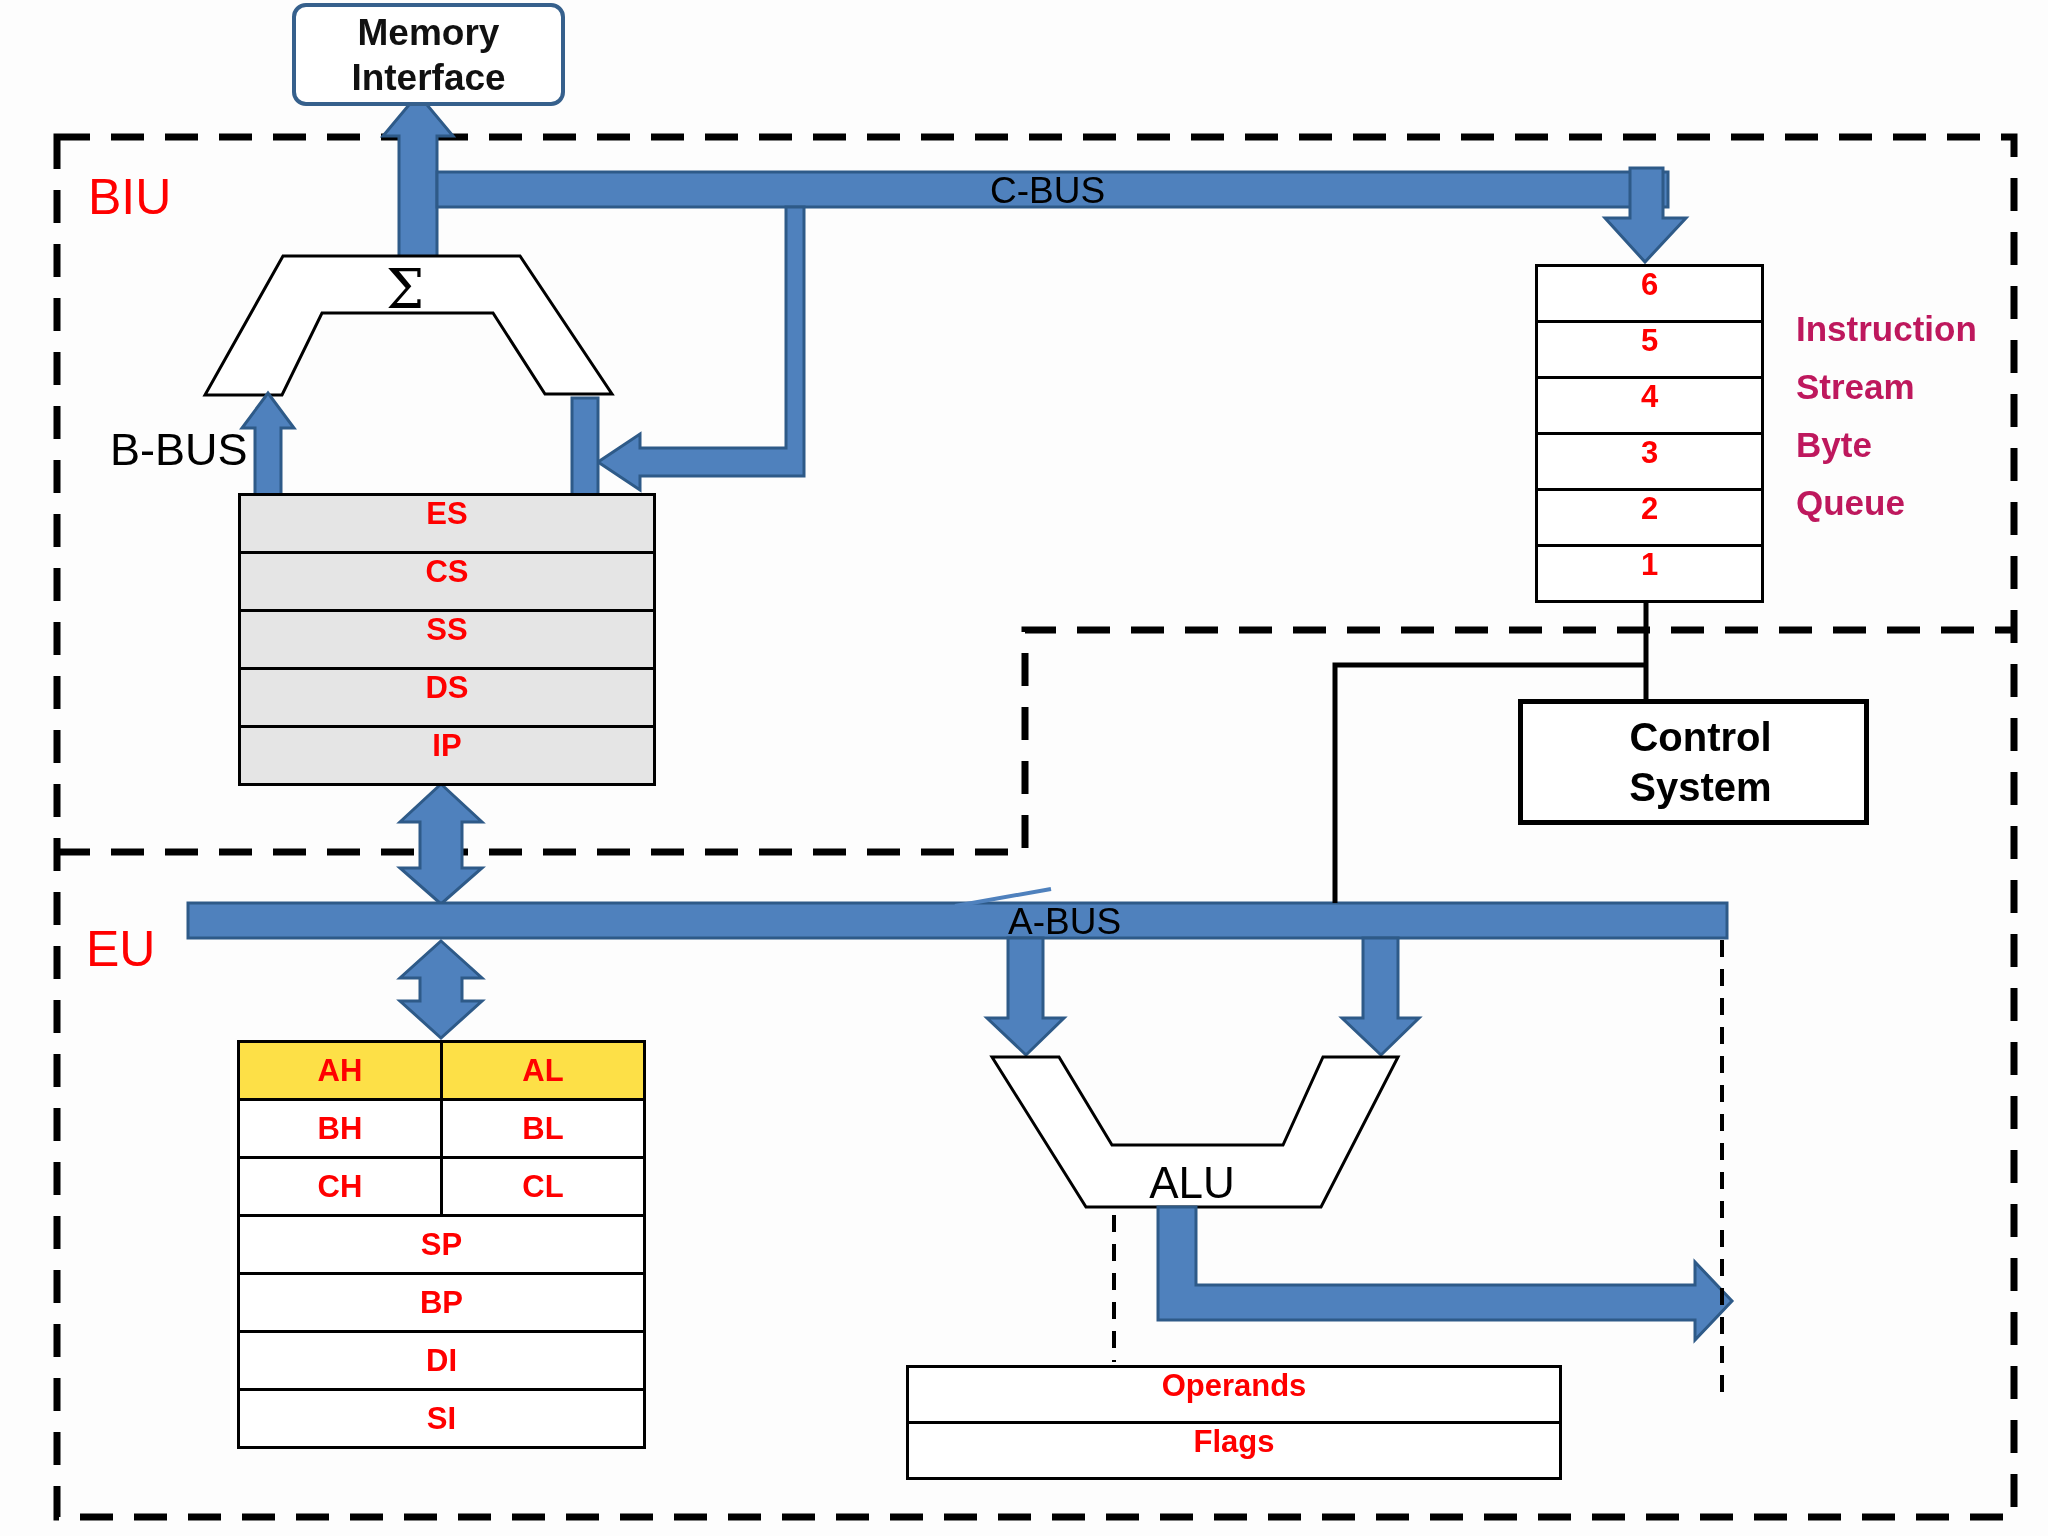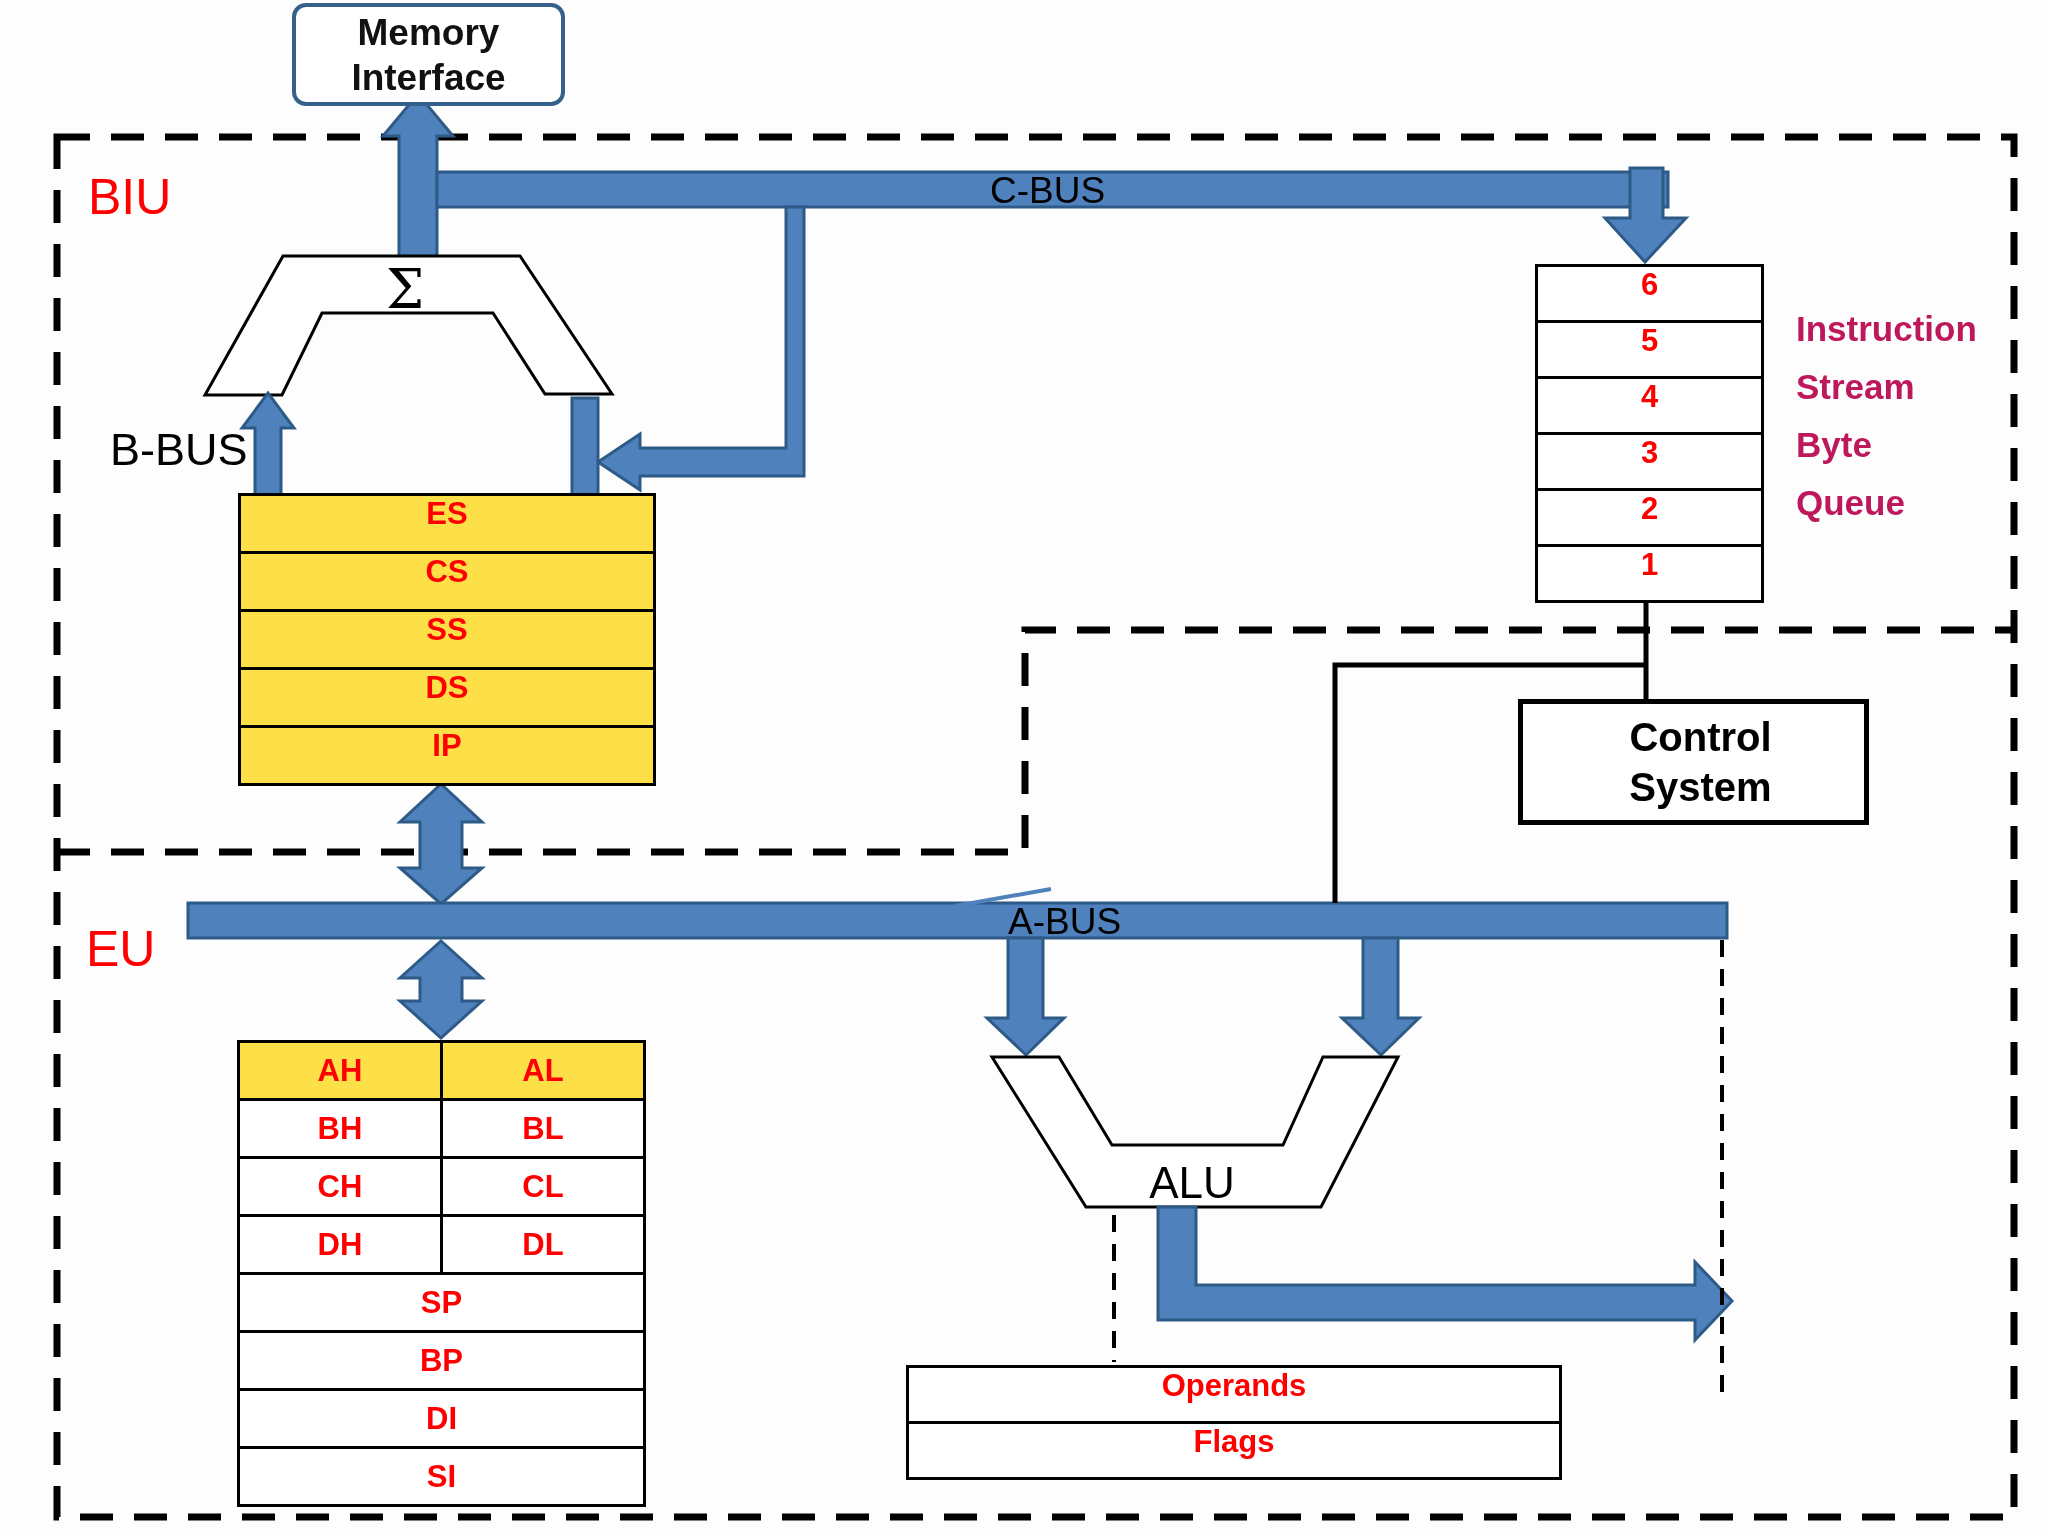--- a/index.html
+++ b/index.html
@@ -15,21 +15,21 @@
 
   
   .mem-box{
     left:292px;top:3px;width:265px;height:95px;background:#fff;
     border:4px solid #36608c;border-radius:14px;
     font-size:37px;line-height:45px;font-weight:700;color:#111;
     flex-direction:column;
   }
 
   
-  .seg-stack{left:238px;top:493px;width:412px;border:3px solid #000;background:#fde047;}
+  .seg-stack{left:238px;top:493px;width:412px;border:3px solid #000;background:#e5e5e5;}
   .seg-row{height:55px;border-top:3px solid #000;font-size:31px;font-weight:700;color:#f00;}
   .seg-row:first-child{border-top:none;}
 
   
   .queue{left:1535px;top:264px;width:223px;border:3px solid #000;background:#fff;}
   .q-cell{height:53px;border-top:3px solid #000;font-size:31px;font-weight:700;color:#f00;}
   .q-cell:first-child{border-top:none;}
 
   .isbq{left:1796px;top:300px;font-size:35px;line-height:58px;font-weight:700;color:#be185d;}
 
@@ -154,24 +154,20 @@
       <div class="rf-cell">AL</div>
     </div>
     <div class="rf-row">
       <div class="rf-cell lft">BH</div>
       <div class="rf-cell">BL</div>
     </div>
     <div class="rf-row">
       <div class="rf-cell lft">CH</div>
       <div class="rf-cell">CL</div>
     </div>
-    <div class="rf-row">
-      <div class="rf-cell lft">DH</div>
-      <div class="rf-cell">DL</div>
-    </div>
     <div class="rf-full">SP</div>
     <div class="rf-full">BP</div>
     <div class="rf-full">DI</div>
     <div class="rf-full">SI</div>
   </div>
 
   <div class="abs status-box">
     <div class="st-row center">Operands</div>
     <div class="st-row center">Flags</div>
   </div>

